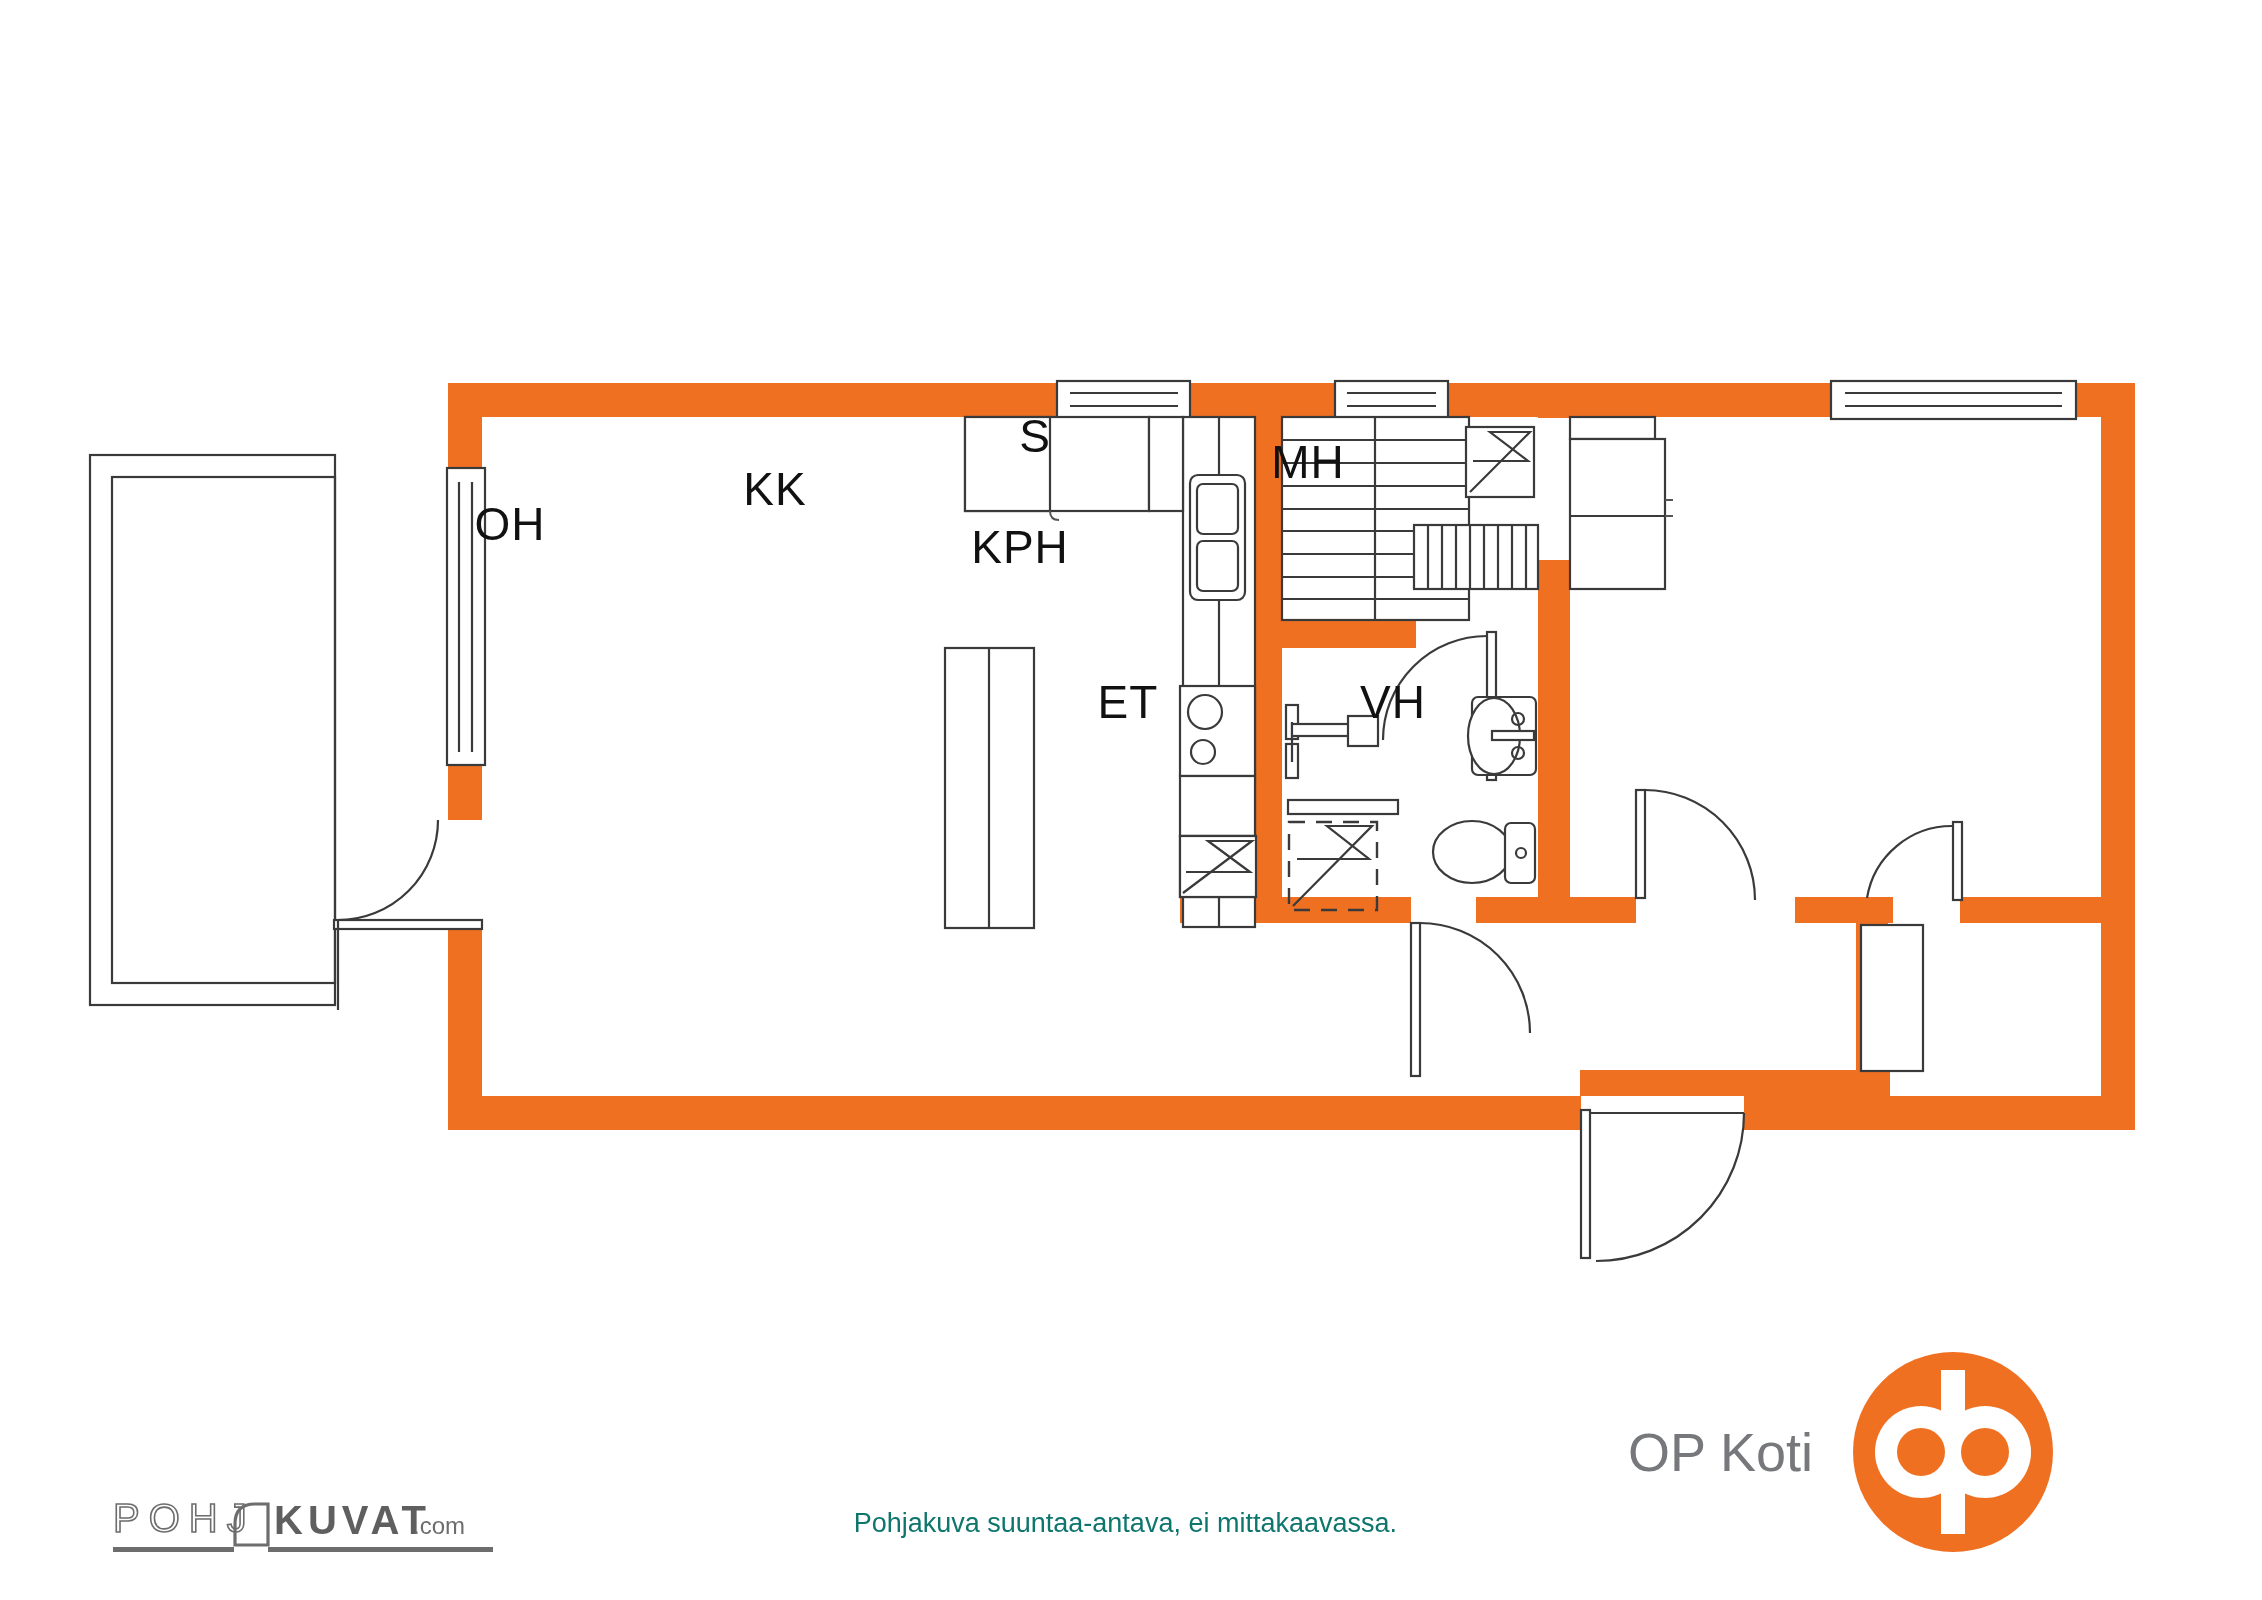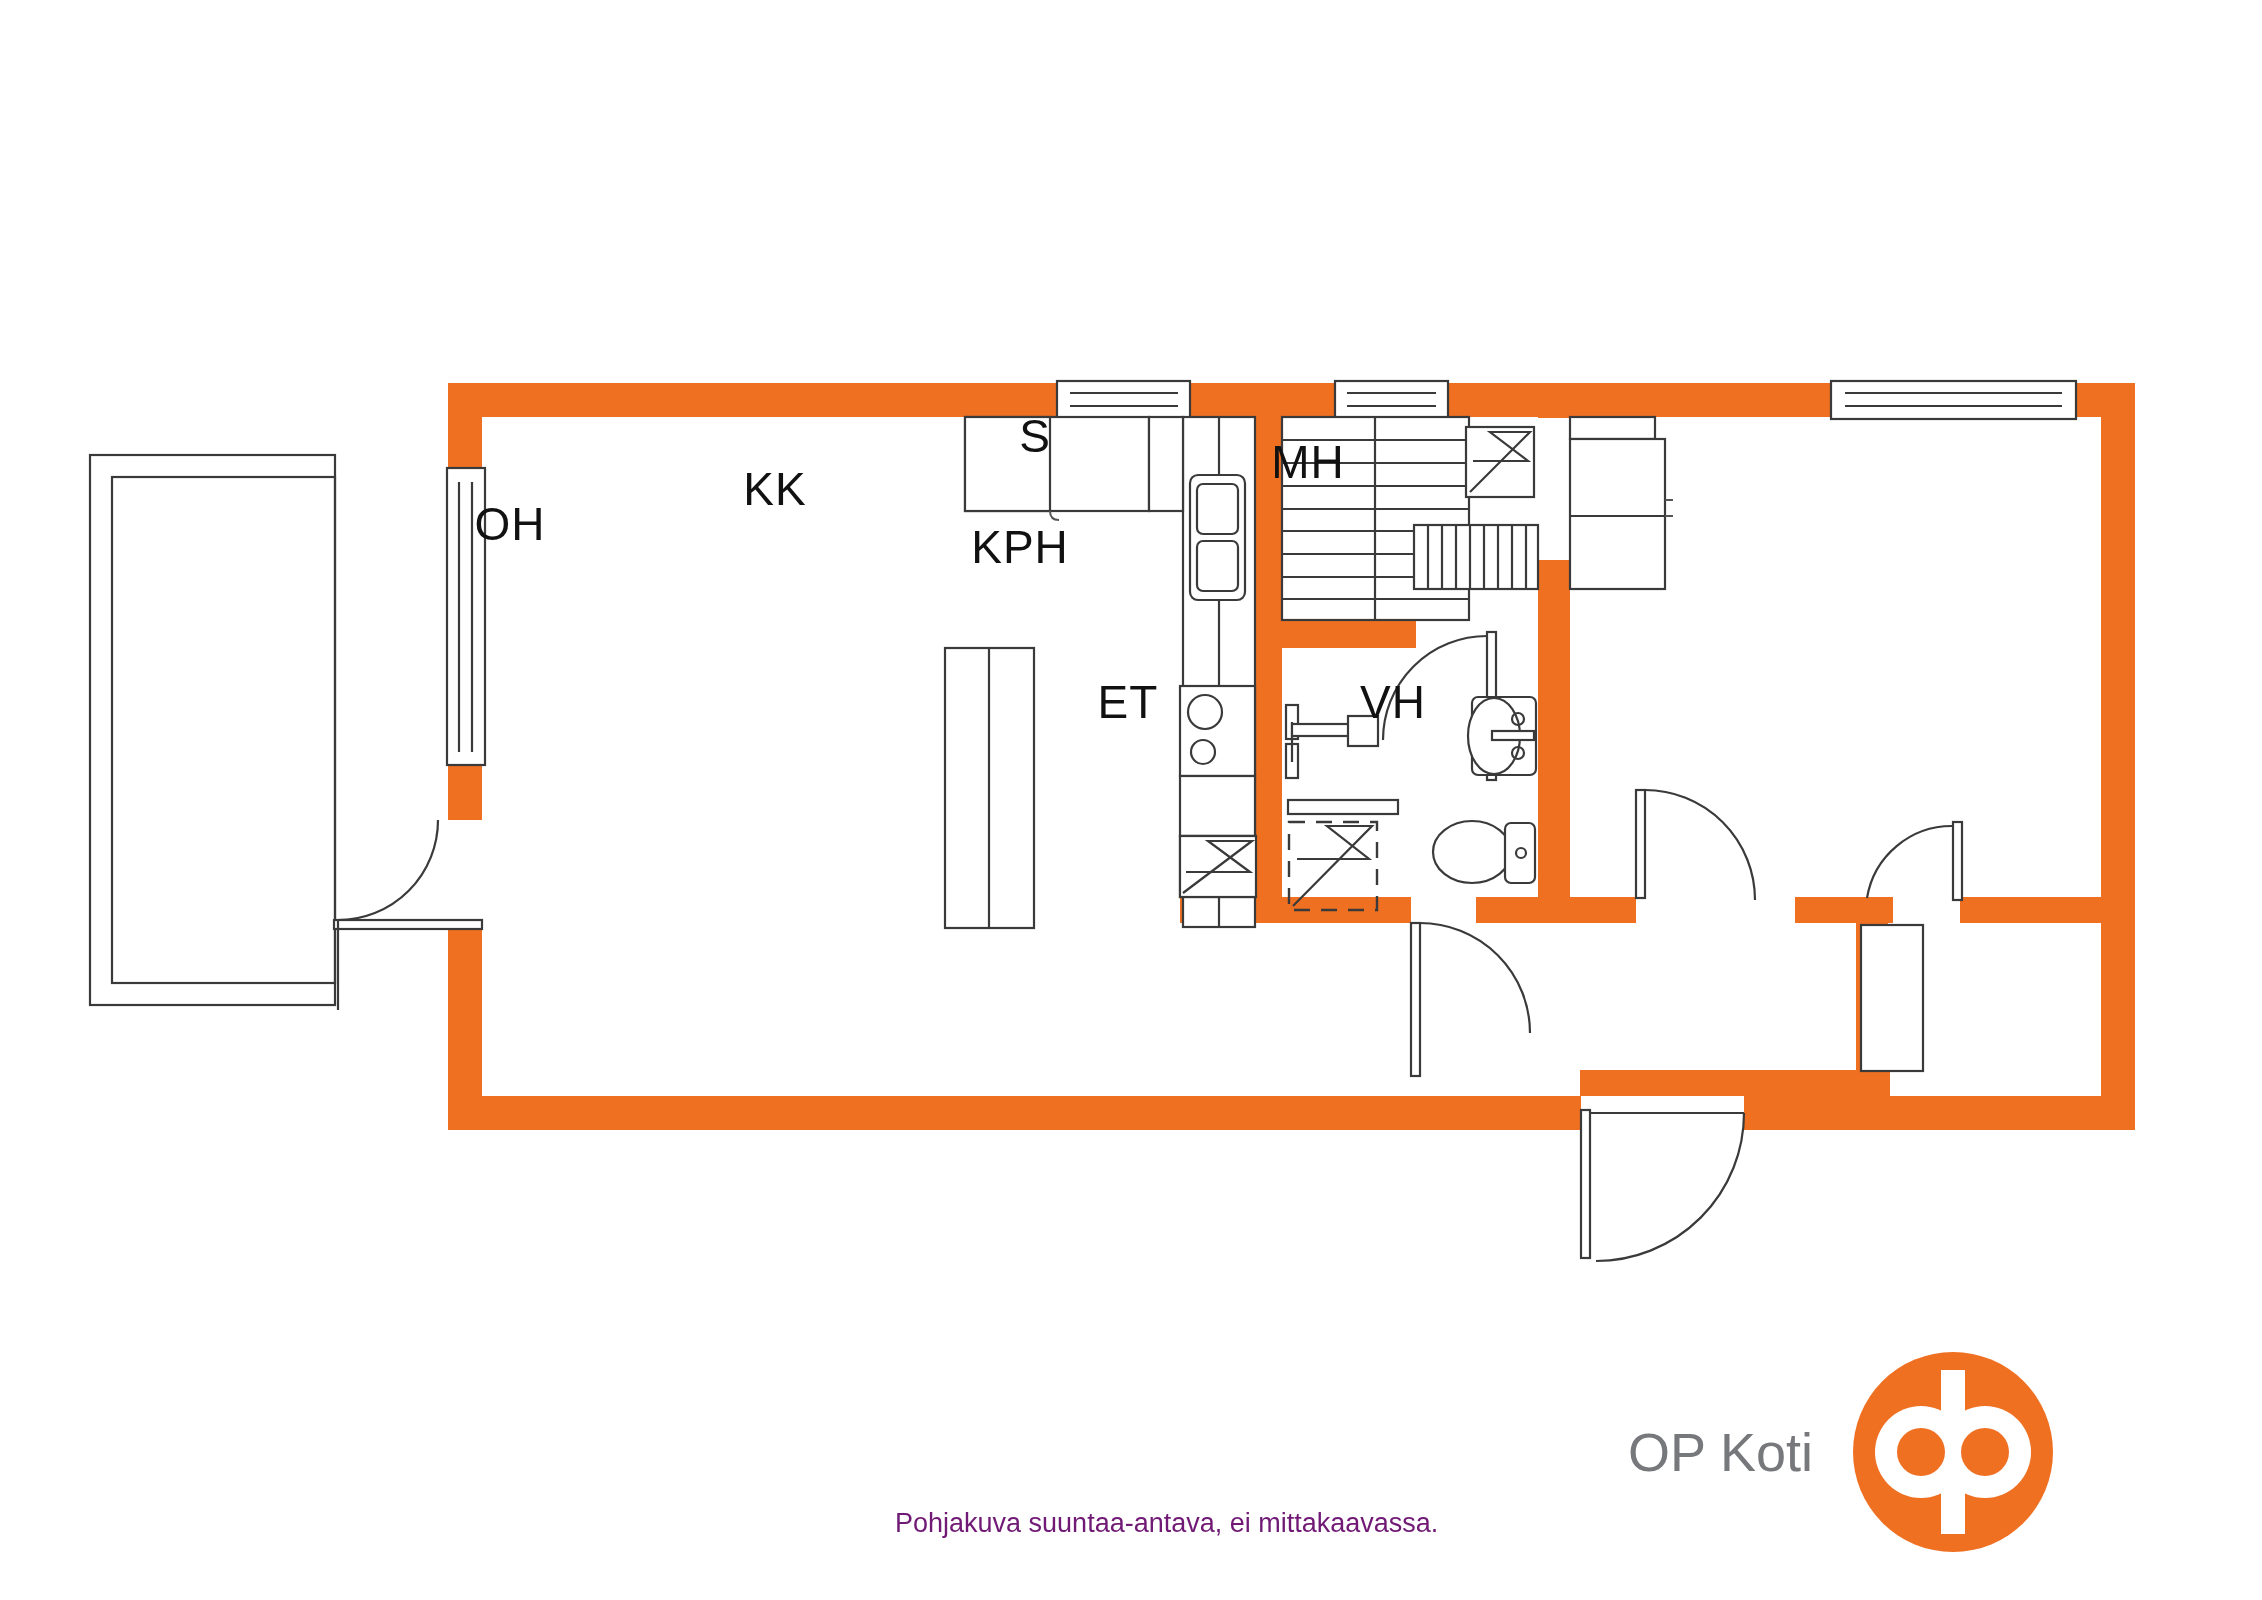--- a/index.html
+++ b/index.html
@@ -2,22 +2,22 @@
 <html><head>
 <meta charset="utf-8">
 <style>
   html,body{margin:0;padding:0;background:#ffffff;}
   body{width:2262px;height:1600px;overflow:hidden;
        font-family:"Liberation Sans", sans-serif;}
   #stage{position:relative;width:2262px;height:1600px;background:#fff;}
   #plan{position:absolute;left:0;top:0;width:2262px;height:1600px;}
   .roomlabel{font-family:"Liberation Sans", sans-serif;font-weight:400;
              fill:#111111;font-size:46px;letter-spacing:1px;}
-  .caption{position:absolute;left:895px;top:1508px;width:600px;text-align:left;
-           font-size:27px;color:#701a75;font-family:"Liberation Sans", sans-serif;
+  .caption{position:absolute;left:797px;top:1508px;width:600px;text-align:right;
+           font-size:27px;color:#0f766e;font-family:"Liberation Sans", sans-serif;
            white-space:nowrap;}
   
   #oplogo{position:absolute;left:1628px;top:1352px;display:flex;align-items:center;gap:40px;}
   #oplogo .optext{font-size:54px;color:#77787b;font-family:"Liberation Sans", sans-serif;
                   letter-spacing:0px;line-height:1;}
   
   #pkLogo{position:absolute;left:113px;top:1490px;}
 </style>
 </head>
 <body>
@@ -270,20 +270,30 @@
       <text class="roomlabel" text-anchor="middle" x="510" y="540">OH</text>
       <text class="roomlabel" text-anchor="middle" x="775" y="505">KK</text>
       <text class="roomlabel" text-anchor="middle" x="1035" y="452">S</text>
       <text class="roomlabel" text-anchor="middle" x="1020" y="563">KPH</text>
       <text class="roomlabel" text-anchor="middle" x="1308" y="478">MH</text>
       <text class="roomlabel" text-anchor="middle" x="1128" y="718">ET</text>
       <text class="roomlabel" text-anchor="middle" x="1393" y="718">VH</text>
     </g>
   </svg>
 
+  <div id="pkLogo">
+    <svg width="380" height="90" viewBox="0 0 380 90">
+      <text x="0" y="42" font-family="Liberation Sans, sans-serif" font-size="40" letter-spacing="9" fill="none" stroke="#6d6d6d" stroke-width="1.6">POHJ</text>
+      <path d="M 122 55 L 122 34 Q 122 14 142 14 L 155 14 L 155 55 Z" fill="none" stroke="#6d6d6d" stroke-width="3.2"></path>
+      <text x="161" y="44" font-family="Liberation Sans, sans-serif" font-size="40" font-weight="700" letter-spacing="5" fill="#5f5f5f">KUVAT</text>
+      <text x="300" y="44" font-family="Liberation Sans, sans-serif" font-size="24" fill="#6d6d6d">.com</text>
+      <rect x="0" y="57" width="121" height="5" fill="#6d6d6d"></rect>
+      <rect x="155" y="57" width="225" height="5" fill="#6d6d6d"></rect>
+    </svg>
+  </div>
 
   <div class="caption">Pohjakuva suuntaa-antava, ei mittakaavassa.</div>
 
   <div id="oplogo">
     <span class="optext">OP Koti</span>
     <svg width="200" height="200" viewBox="0 0 200 200">
       <circle cx="100" cy="100" r="100" fill="#F07022"></circle>
       <rect x="88" y="18" width="24" height="164" fill="#ffffff"></rect>
       <circle cx="68" cy="100" r="46" fill="#ffffff"></circle>
       <circle cx="132" cy="100" r="46" fill="#ffffff"></circle>

